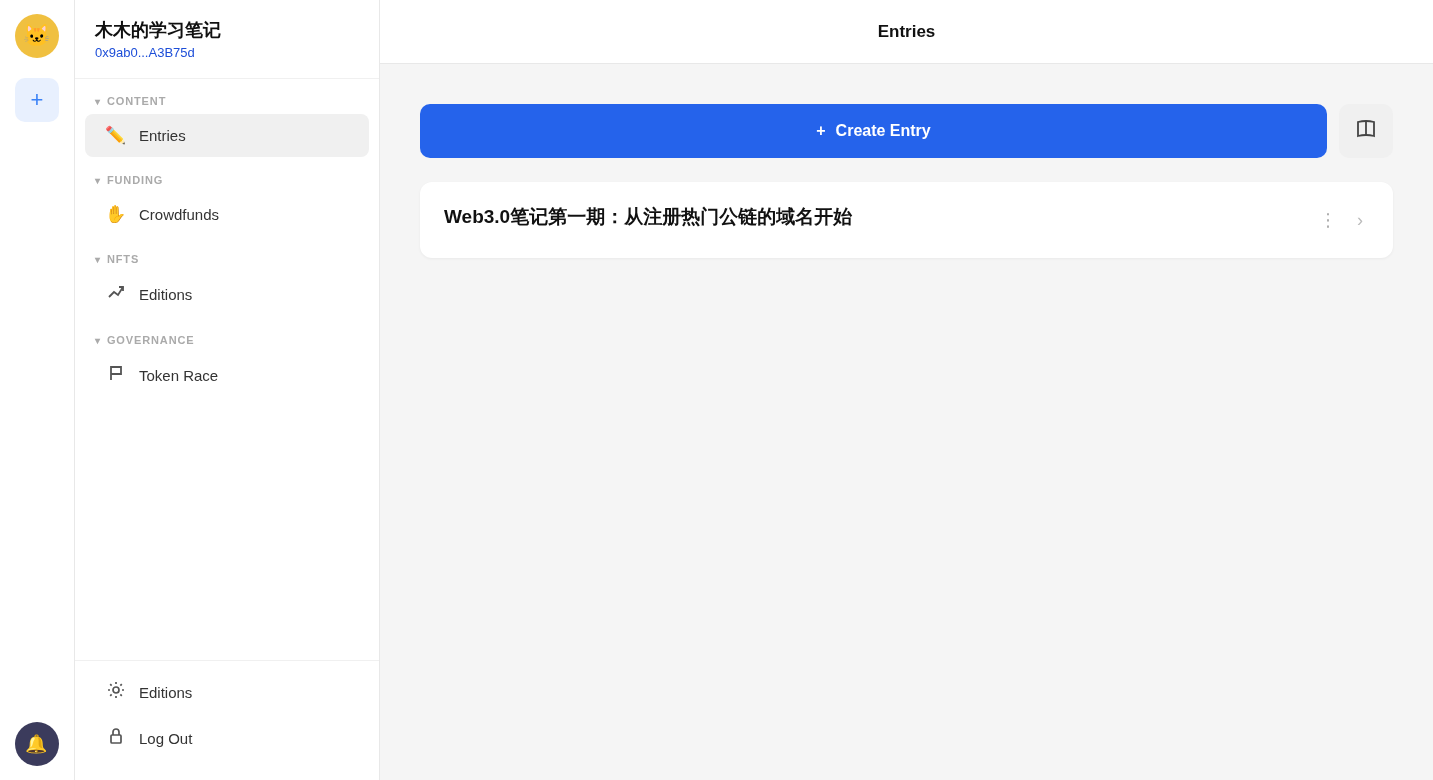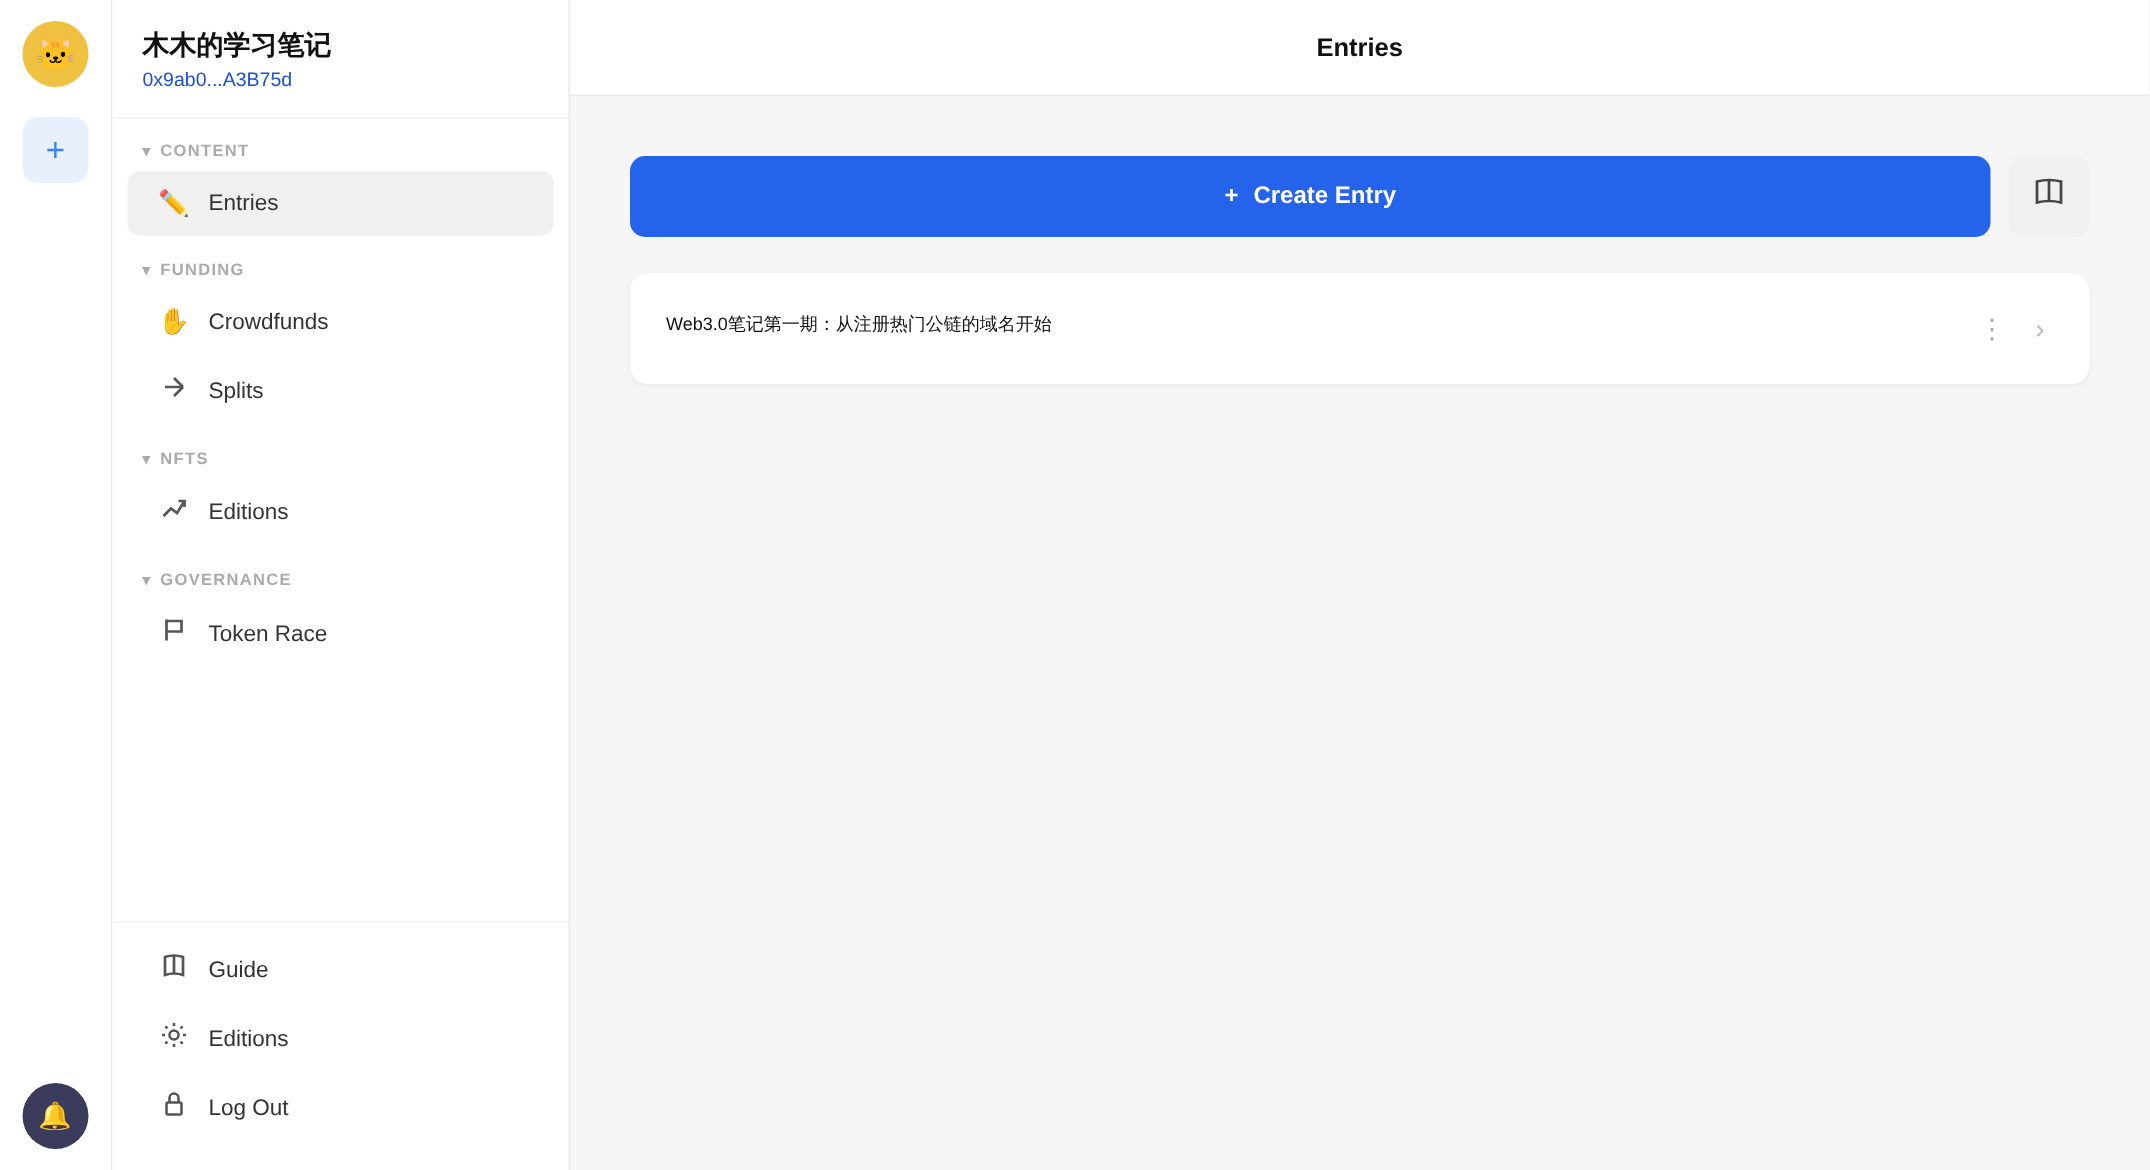--- a/index.html
+++ b/index.html
@@ -220,22 +220,22 @@
       align-items: center;
       justify-content: space-between;
       box-shadow: 0 1px 3px rgba(0,0,0,0.05);
     }
 
     .entry-card-content {
       flex: 1;
     }
 
     .entry-title {
-      font-size: 12px;
-      font-weight: 400;
+      font-size: 19px;
+      font-weight: 700;
       color: #111;
       margin-bottom: 6px;
     }
 
     .entry-time {
       font-size: 13px;
       color: #999;
     }
 
     .entry-actions {
@@ -296,30 +296,20 @@
     <span>Entries</span>
   </div>
 
   <div class="section-label">
     <span class="chevron">▾</span>
     <span>FUNDING</span>
   </div>
   <div class="nav-item">
     <span class="nav-icon">✋</span>
     <span>Crowdfunds</span>
-  </div>
-  <div class="nav-item">
-    <span class="nav-icon">
-      <svg width="18" height="18" viewBox="0 0 18 18" fill="none" stroke="#555" stroke-width="1.8">
-        <line x1="3" y1="9" x2="15" y2="9"></line>
-        <line x1="9" y1="3" x2="15" y2="9"></line>
-        <line x1="9" y1="15" x2="15" y2="9"></line>
-      </svg>
-    </span>
-    <span>Splits</span>
   </div>
 
   <div class="section-label">
     <span class="chevron">▾</span>
     <span>NFTS</span>
   </div>
   <div class="nav-item">
     <span class="nav-icon">
       <svg width="18" height="18" viewBox="0 0 18 18" fill="none" stroke="#555" stroke-width="1.8">
         <polyline points="2,14 7,9 11,12 16,4"></polyline>
@@ -337,29 +327,20 @@
     <span class="nav-icon">
       <svg width="18" height="18" viewBox="0 0 18 18" fill="none" stroke="#555" stroke-width="1.8">
         <line x1="4" y1="2" x2="4" y2="16"></line>
         <path d="M4 3 L14 3 L14 10 L4 10"></path>
       </svg>
     </span>
     <span>Token Race</span>
   </div>
 
   <div class="sidebar-bottom">
-    <div class="nav-item">
-      <span class="nav-icon">
-        <svg width="18" height="18" viewBox="0 0 18 18" fill="none" stroke="#555" stroke-width="1.8">
-          <path d="M3 3 Q9 1 15 3 L15 15 Q9 13 3 15 Z"></path>
-          <line x1="9" y1="2" x2="9" y2="14"></line>
-        </svg>
-      </span>
-      <span>Guide</span>
-    </div>
     <div class="nav-item">
       <span class="nav-icon">
         <svg width="18" height="18" viewBox="0 0 18 18" fill="none" stroke="#555" stroke-width="1.7">
           <circle cx="9" cy="9" r="3"></circle>
           <path d="M9 1v2M9 15v2M1 9h2M15 9h2M3.22 3.22l1.42 1.42M13.36 13.36l1.42 1.42M3.22 14.78l1.42-1.42M13.36 4.64l1.42-1.42"></path>
         </svg>
       </span>
       <span>Editions</span>
     </div>
     <div class="nav-item">

